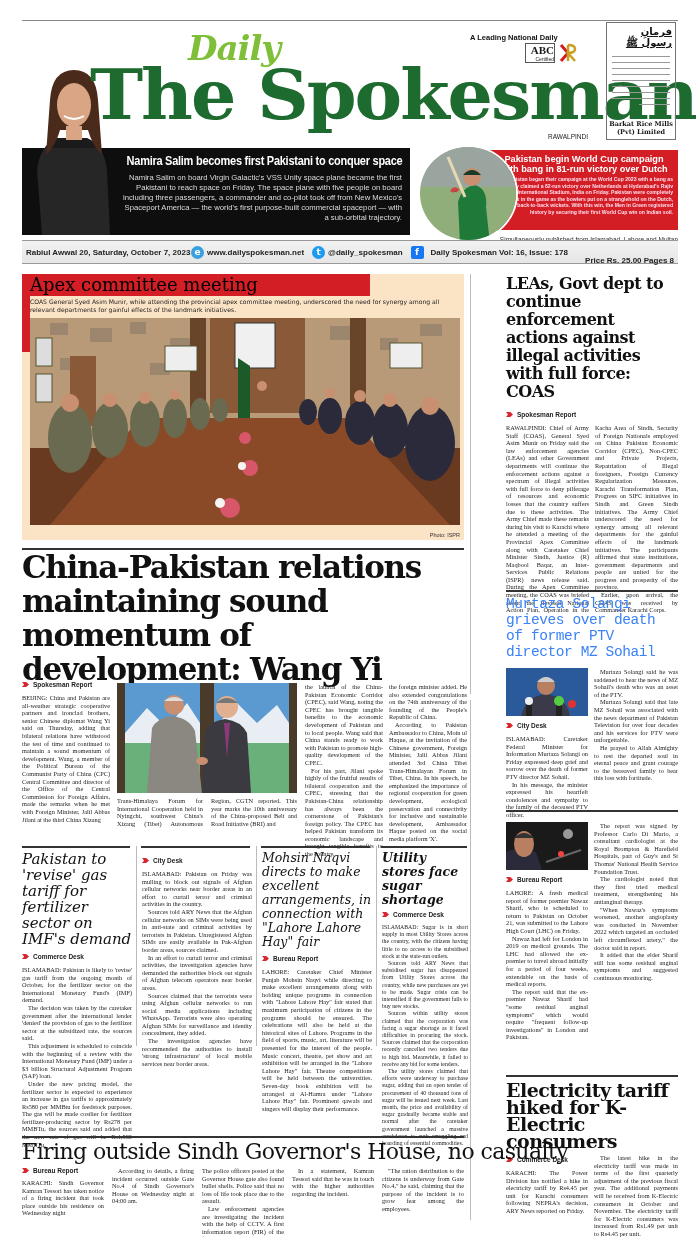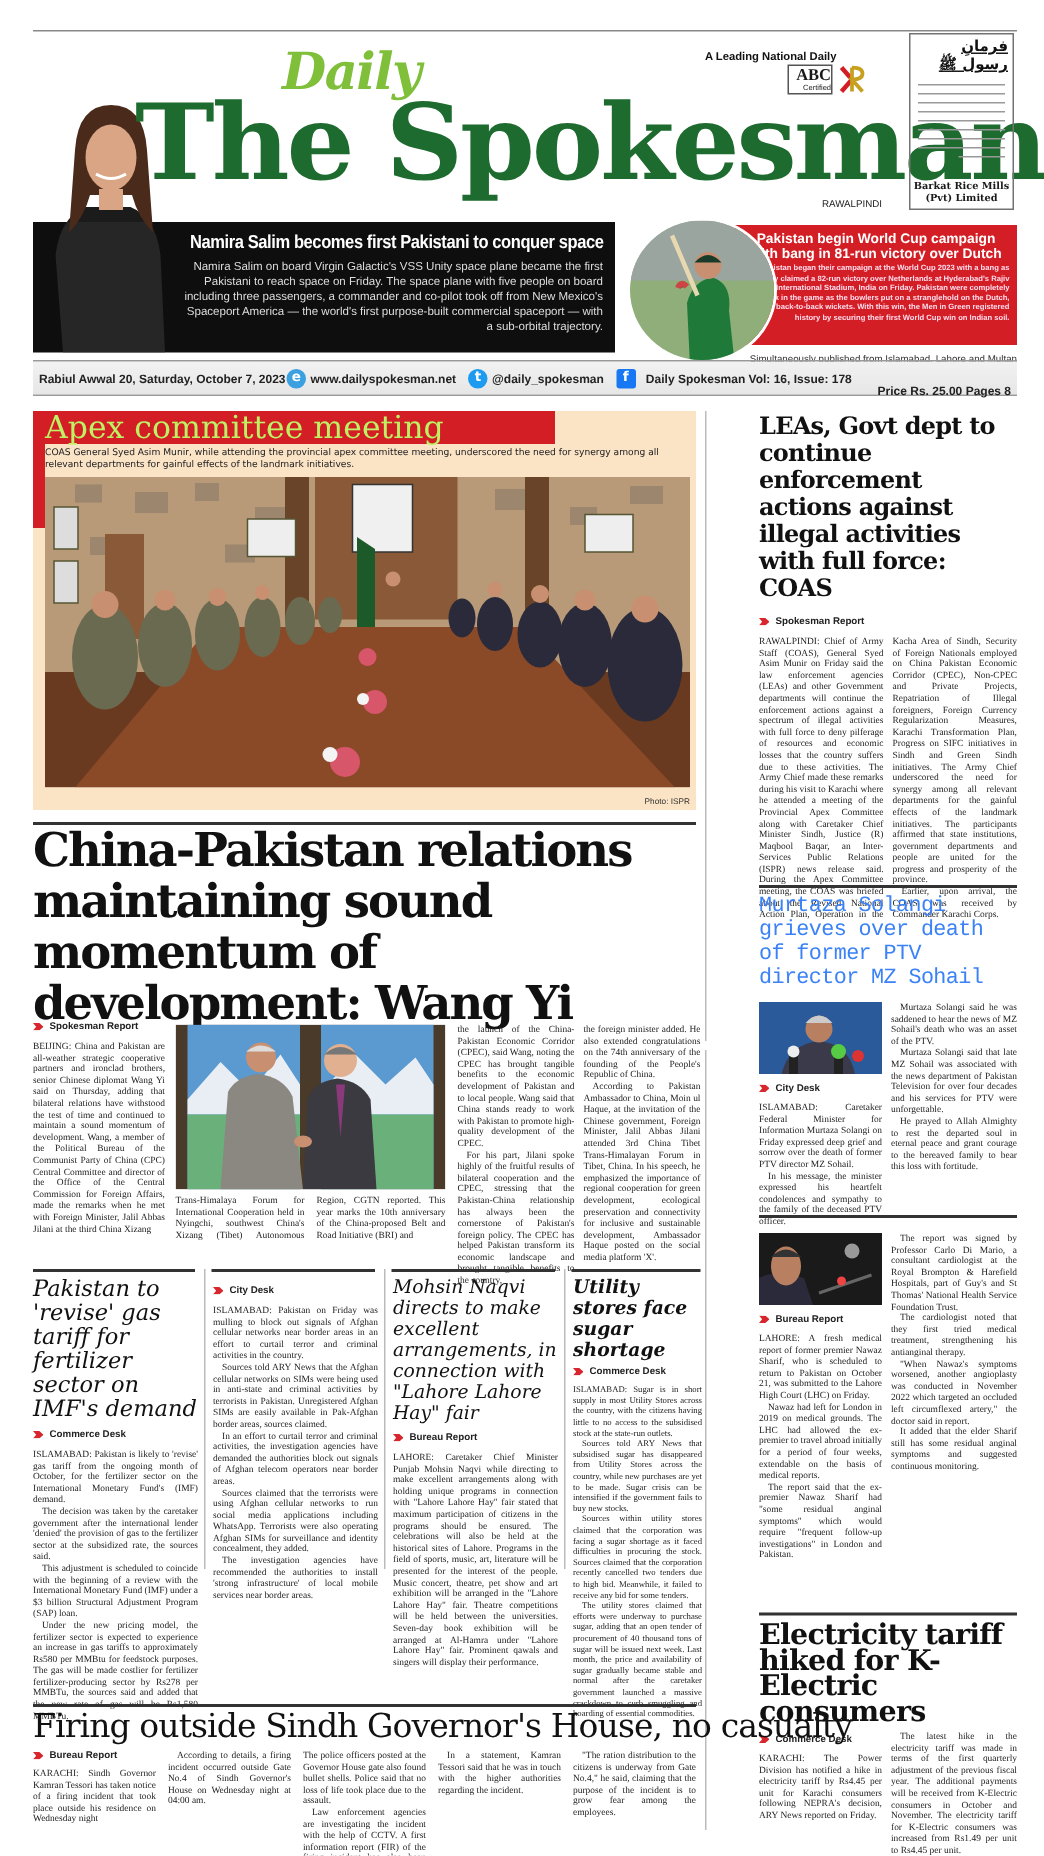--- a/index.html
+++ b/index.html
@@ -50,21 +50,21 @@
   .datebar .site { display: flex; align-items: center; gap: 3px; margin-right: 8px; }
   .ic { display: inline-block; width: 13px; height: 13px; border-radius: 50%; color: #fff; font-size: 9px; line-height: 13px; text-align: center; font-family: "DejaVu Sans", sans-serif; font-weight: bold; }
   .ic.ie { background: #3aa0e0; }
   .ic.tw { background: #1d9bf0; }
   .ic.fb { background: #1877f2; border-radius: 2px; }
   .datebar .meta { margin-left: 4px; }
   .datebar .price { margin-left: auto; margin-top: 16px; }
 
   
   .apex { left: 22px; top: 274px; width: 442px; height: 266px; background: #fbe3c6; }
-  .apex .title-bar { position: absolute; left: 0; top: 0; width: 348px; height: 22px; background: #d31e25; color: #bef264; font-family: "DejaVu Serif", serif; font-size: 21px; line-height: 22px; padding-left: 8px; }
+  .apex .title-bar { position: absolute; left: 0; top: 0; width: 348px; height: 22px; background: #d31e25; color: #000000; font-family: "DejaVu Serif", serif; font-size: 18px; line-height: 22px; padding-left: 8px; }
   .apex .redside { position: absolute; left: 0; top: 22px; width: 8px; height: 56px; background: #d31e25; }
   .apex .cap { position: absolute; left: 8px; top: 24px; width: 430px; font-family: "DejaVu Sans", sans-serif; font-size: 6.1px; line-height: 8px; color: #222; }
   .apex .photo { position: absolute; left: 8px; top: 44px; width: 430px; height: 207px; overflow: hidden; }
   .apex .credit { position: absolute; right: 4px; bottom: 2px; font-family: "Liberation Sans", sans-serif; font-size: 5.5px; color: #333; }
   .h-serif-reg { font-family: Liberation Mono, monospace; font-size: 15px; line-height: 17px; color: #3b82f6; letter-spacing: -0.4px; }
   .h-serif-bold { font-family: "DejaVu Serif", serif; font-weight: bold; font-size: 16px; line-height: 18px; color: #111; letter-spacing: -0.5px; }
 
   .china-head { left: 22px; top: 550px; width: 450px; font-family: "DejaVu Serif", serif; font-weight: bold; font-size: 31px; line-height: 34px; color: #111; letter-spacing: -1.3px; }
 </style>
 </head>

